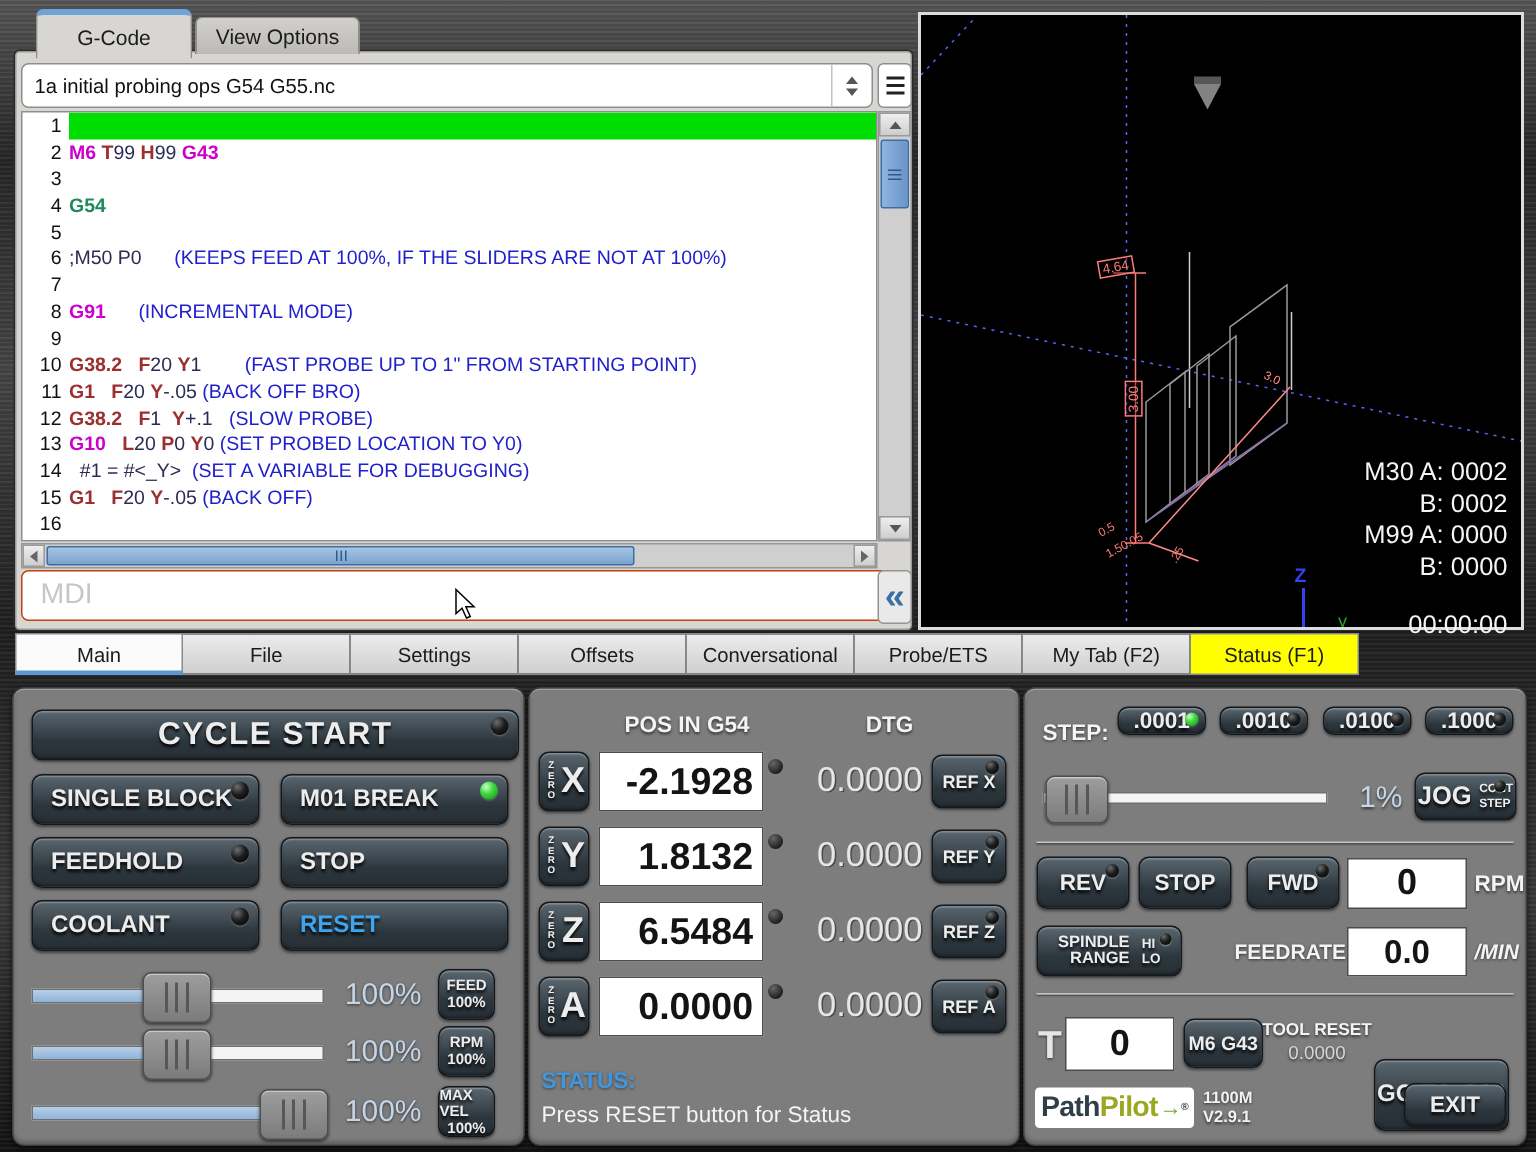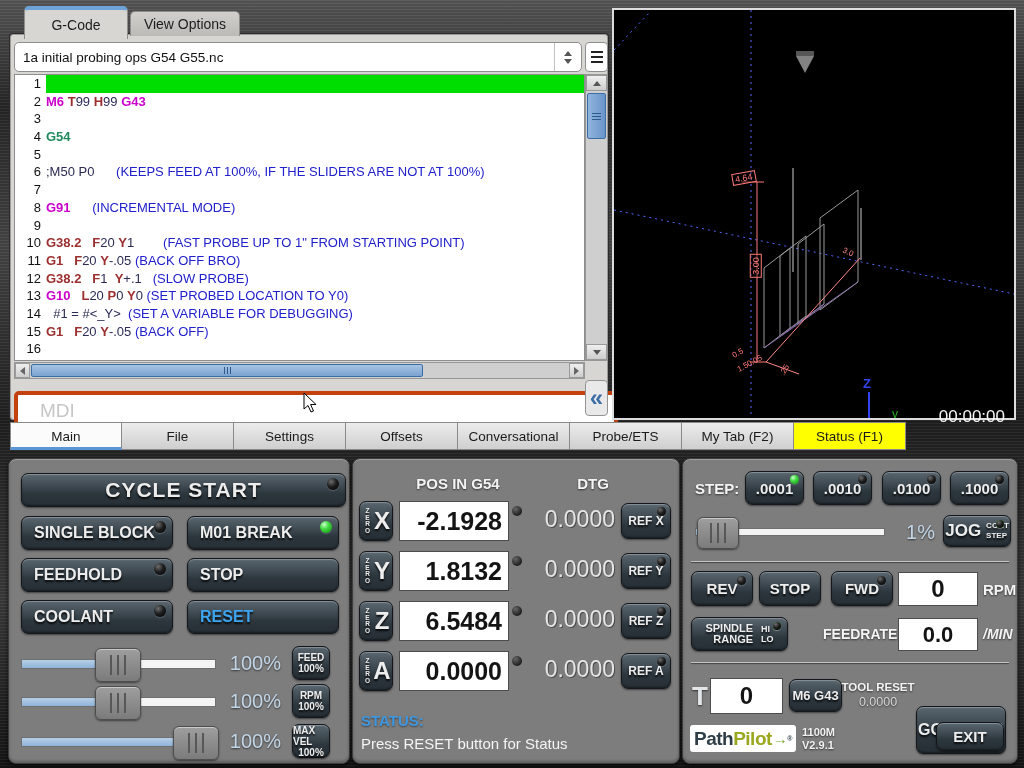--- a/index.html
+++ b/index.html
@@ -40,21 +40,21 @@
   .vscroll .arr{position:absolute;left:0;width:100%;height:16px;background:linear-gradient(180deg,#efefef,#cdcdcd);border:1px solid #9a9a9a;box-sizing:border-box;display:flex;align-items:center;justify-content:center;}
   .vscroll .thumb{position:absolute;left:1px;top:18px;width:17px;height:44px;background:linear-gradient(90deg,#8fb4de,#6a95c8);border:1px solid #3c6ea6;border-radius:2px;display:flex;align-items:center;justify-content:center;flex-direction:column;gap:2px;}
   .thumb i{display:block;width:9px;height:1px;background:#2e5a8c;}
   .hscroll{position:absolute;left:6px;top:356px;width:569px;height:15px;background:#cfcfcf;border:1px solid #979797;}
   .hscroll .arr{position:absolute;top:0;width:15px;height:100%;background:linear-gradient(180deg,#efefef,#cdcdcd);border:1px solid #9a9a9a;box-sizing:border-box;display:flex;align-items:center;justify-content:center;}
   .hscroll .thumb{position:absolute;left:16px;top:1px;width:390px;height:11px;background:linear-gradient(180deg,#a7c4e4,#7ba3cf);border:1px solid #3c6ea6;border-radius:2px;display:flex;align-items:center;justify-content:center;gap:2px;}
   .hthumb-grip{display:flex;gap:2px;}
   .hthumb-grip i{display:block;width:1px;height:7px;background:#2e5a8c;}
   .tri-l{width:0;height:0;border-top:4px solid transparent;border-bottom:4px solid transparent;border-right:5px solid #666;}
   .tri-r{width:0;height:0;border-top:4px solid transparent;border-bottom:4px solid transparent;border-left:5px solid #666;}
-  #mdi{position:absolute;left:6px;top:374px;width:552px;height:32px;border:4px solid #c2410c;border-radius:5px;background:#fff;font-size:19px;padding:0 22px;color:#333;font-family:"Liberation Sans",sans-serif;margin-top:11px;}
+  #mdi{position:absolute;left:6px;top:374px;width:552px;height:32px;border:1px solid #c2410c;border-radius:5px;background:#fff;font-size:19px;padding:0 12px;color:#333;font-family:"Liberation Sans",sans-serif;}
   #mdi::placeholder{color:#c6c6c6;}
   .collapse-btn{position:absolute;left:577px;top:374px;width:21px;height:34px;background:#e9e9e9;border:1px solid #949494;border-radius:4px;color:#3c6ea6;font-size:24px;font-weight:bold;display:flex;align-items:center;justify-content:center;line-height:1;}
   
   #toolpath{left:612px;top:8px;width:404px;height:412px;background:#000;border:2px solid #dcdcdc;box-sizing:border-box;}
   #tp-counters{position:absolute;right:9px;top:294px;text-align:right;color:#f5f5f5;font-size:17px;line-height:21px;}
   #tp-timer{position:absolute;right:9px;top:397px;color:#f5f5f5;font-size:17px;}
   .dim{position:absolute;color:#ff7a7a;border:1px solid #ff7a7a;font-size:9px;line-height:10px;padding:0 2px;background:rgba(0,0,0,.35);}
   #dim1{left:118px;top:162px;transform:rotate(-10deg);}
   #dim2{left:130px;top:250px;transform:rotate(-90deg);}
   
@@ -89,21 +89,21 @@
   .zero-btn .vz{width:9px;font-size:6.5px;line-height:6.5px;text-align:center;word-break:break-all;padding-left:3px;letter-spacing:0;}
   .zero-btn .axl{flex:1;text-align:center;font-size:24px;}
   .dro-field{position:absolute;background:#fff;border:1px solid #4c4c4c;color:#141414;font-weight:bold;text-align:right;box-sizing:border-box;}
   .dro-dot{position:absolute;width:10px;height:10px;border-radius:50%;background:radial-gradient(circle at 35% 30%,#666,#000);}
   .dtg-val{position:absolute;font-size:23px;color:#e6e6e6;text-align:right;text-shadow:1px 1px 0 #4a4a4a;}
   .ref-btn{width:50px;height:36px;font-size:12px;}
   #status-label{left:8px;top:253px;font-size:15px;font-weight:bold;color:#3f97e0;text-shadow:0 1px 2px rgba(0,0,0,.5);}
   #status-text{left:8px;top:276px;font-size:15px;color:#f4f4f4;}
   
   #step-label{left:12px;top:21px;font-size:15px;font-weight:bold;color:#f4f4f4;text-shadow:0 1px 2px rgba(0,0,0,.6);}
-  .step-btn{width:59px;height:34px;font-size:15px;top:12px;}
+  .step-btn{width:59px;height:19px;font-size:15px;top:12px;}
   .divider{position:absolute;left:8px;width:318px;height:1px;background:rgba(255,255,255,.55);box-shadow:0 1px 1px rgba(0,0,0,.5);}
   .rlabel{position:absolute;font-weight:bold;color:#f4f4f4;text-shadow:0 1px 2px rgba(0,0,0,.6);}
   .wfield{position:absolute;background:#fff;border:1px solid #4c4c4c;color:#141414;font-weight:bold;text-align:center;box-sizing:border-box;}
   #jog-btn{left:260px;top:56px;width:68px;height:32px;gap:5px;}
   #jog-btn .big{font-size:17px;}
   .mini-col{display:flex;flex-direction:column;gap:2px;}
   .mini-row{display:flex;align-items:center;gap:3px;font-size:8px;line-height:8px;}
   .led.tiny{width:8px;height:8px;}
   #spindle-range{left:8px;top:158px;width:97px;height:34px;gap:8px;}
   #spindle-range .two{font-size:11px;line-height:11px;text-align:right;}
@@ -270,20 +270,26 @@
     <text x="125" y="362" fill="#ff7a7a" font-size="8" transform="rotate(-28 125 362)">1.50.05</text>
     <text x="170" y="366" fill="#ff7a7a" font-size="8" transform="rotate(-60 170 366)">.25</text>
     <text x="228" y="242" fill="#ff8a8a" font-size="8" transform="rotate(25 228 242)">3.0</text>
 
     <line x1="255" y1="382" x2="255" y2="408" stroke="#3344ee" stroke-width="2"></line>
     <text x="249" y="378" fill="#3344ee" font-size="13" font-weight="bold">Z</text>
     <text x="278" y="408" fill="#22aa22" font-size="12">y</text>
   </svg>
   <span class="dim" id="dim1">4.64</span>
   <span class="dim" id="dim2">3.00</span>
+  <div id="tp-counters">
+      <div>M30 A: 0002</div>
+      <div>B: 0002</div>
+      <div>M99 A: 0000</div>
+      <div>B: 0000</div>
+    </div>
   <div id="tp-timer">00:00:00</div>
 </div>
 
 <div class="abs" id="nav-tabs">
     <div class="nav-tab active">Main</div>
     <div class="nav-tab">File</div>
     <div class="nav-tab">Settings</div>
     <div class="nav-tab">Offsets</div>
     <div class="nav-tab">Conversational</div>
     <div class="nav-tab">Probe/ETS</div>

